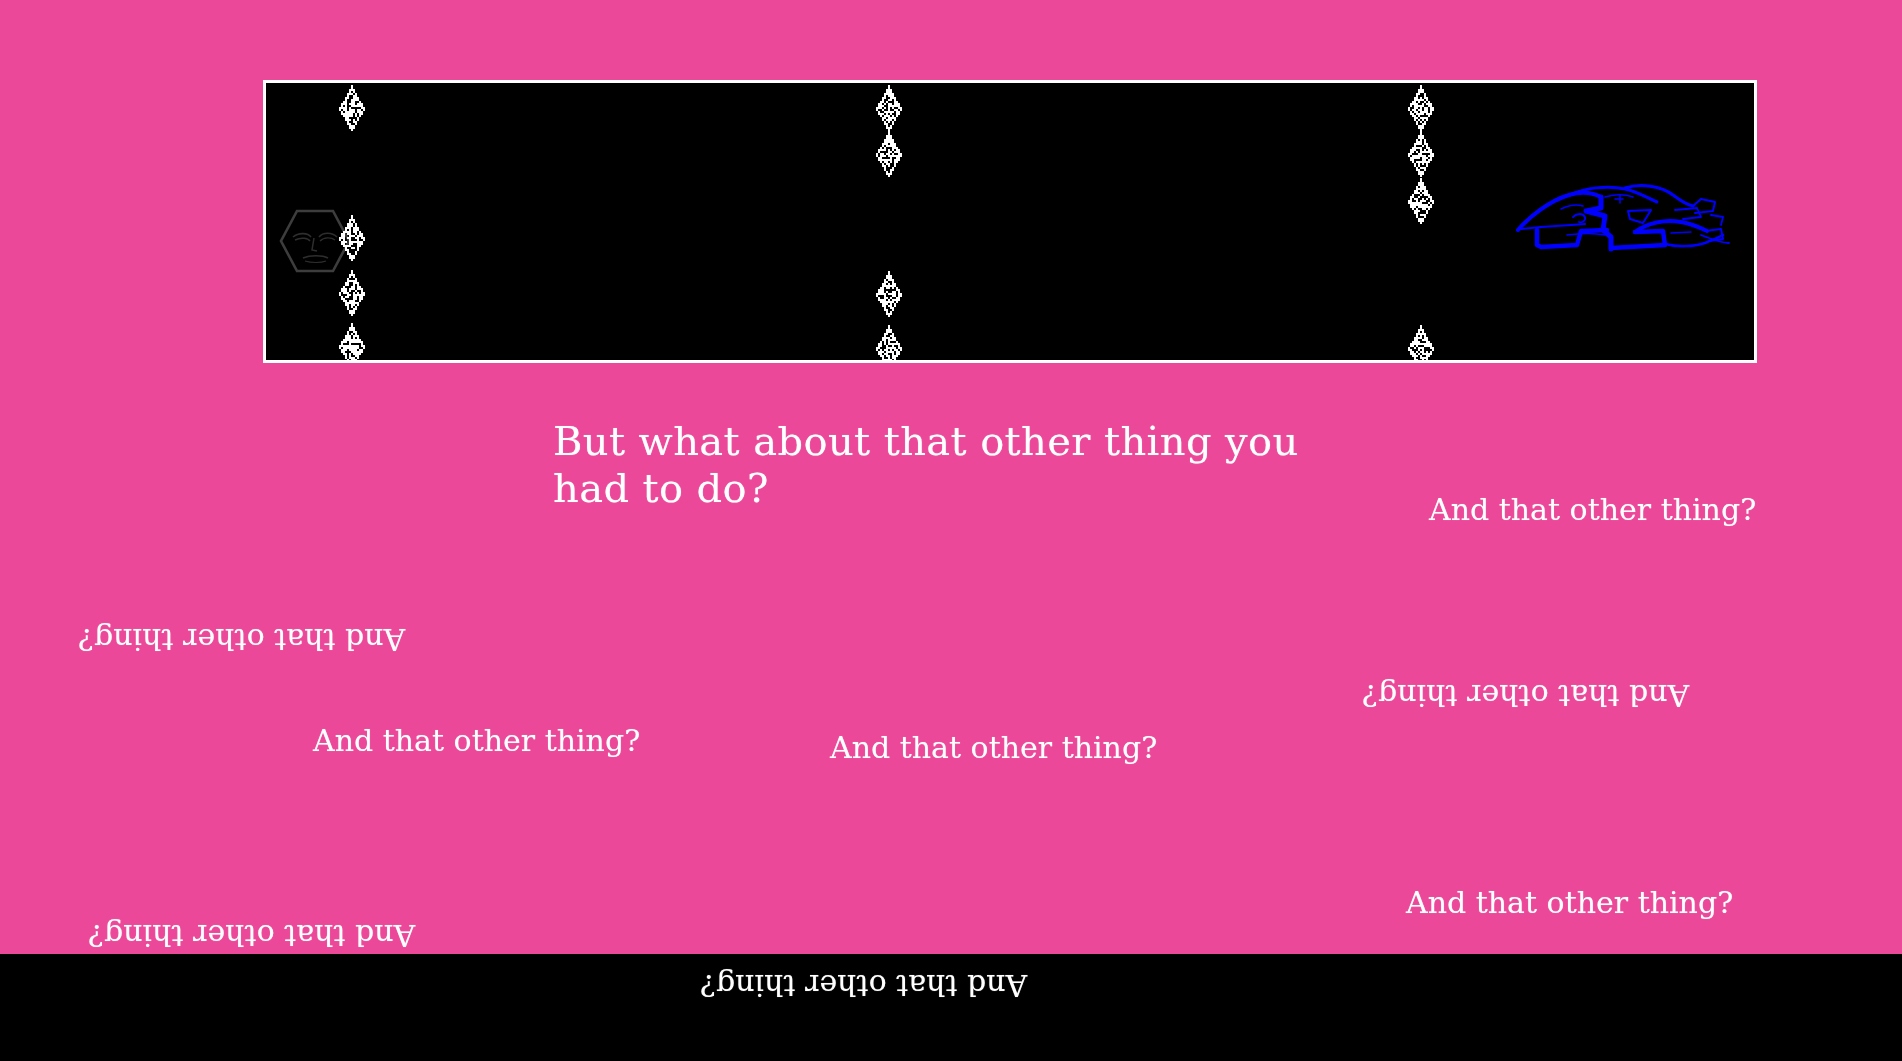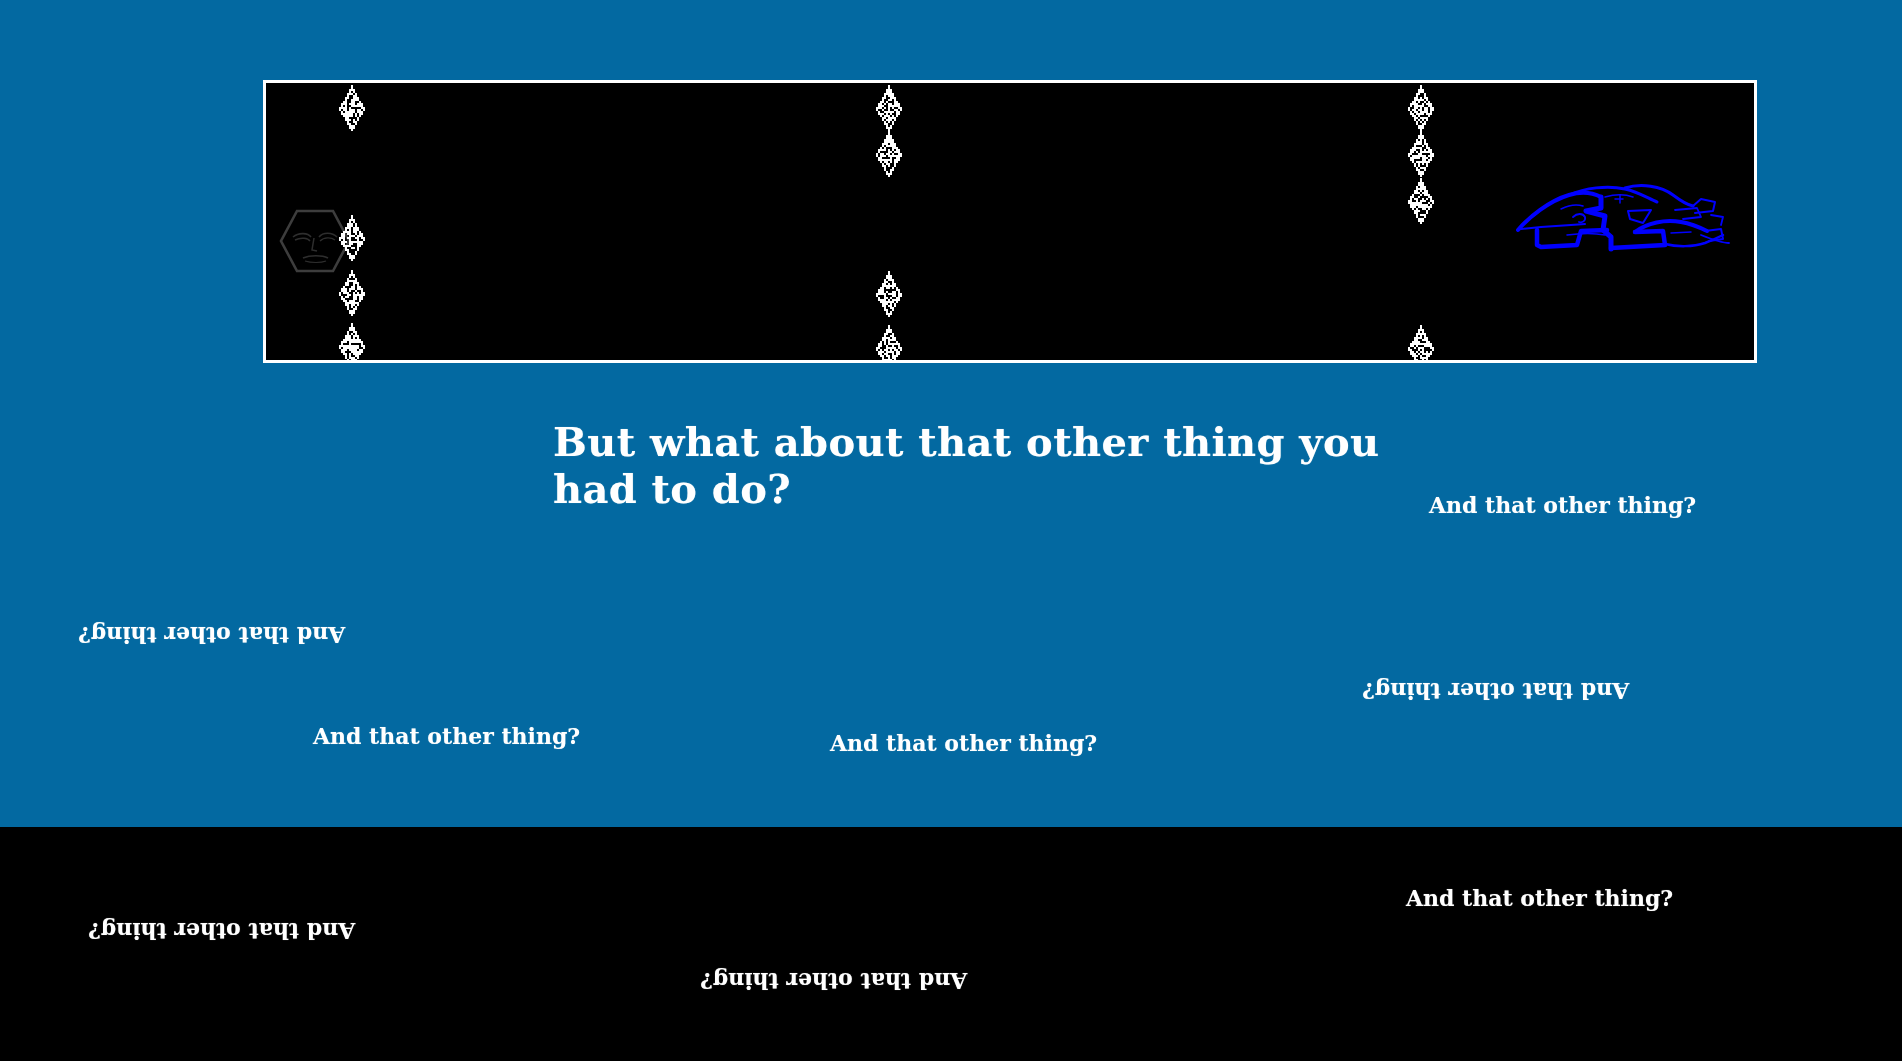--- a/index.html
+++ b/index.html
@@ -6,24 +6,23 @@
     margin: 0;
     padding: 0;
     background: #000000;
     width: 1902px;
     height: 1061px;
     overflow: hidden;
   }
   #stage {
     position: relative;
     width: 1902px;
-    height: 827px;
-    background: #0369a1;
+    height: 954px;
+    background: #ec4899;
     font-family: "DejaVu Serif", serif;
-    font-weight: bold;
   }
 
   
   #viewport {
     position: absolute;
     left: 263px;
     top: 80px;
     width: 1494px;
     height: 283px;
     border: 3px solid #ffffff;
@@ -64,21 +63,21 @@
     font-size: 40px;
     line-height: 1.18;
     letter-spacing: 0.4px;
     white-space: pre-line;
     text-shadow: 0 0 1px rgba(255,255,255,0.45);
   }
   .echo {
     position: absolute;
     color: #ffffff;
     font-family: "DejaVu Serif", serif;
-    font-size: 22px;
+    font-size: 30px;
     white-space: nowrap;
     text-shadow: 0 0 1px rgba(255,255,255,0.4);
   }
   .echo.flip { transform: rotate(180deg); }
 </style>
 </head>
 <body>
 
 <div id="stage">
 

